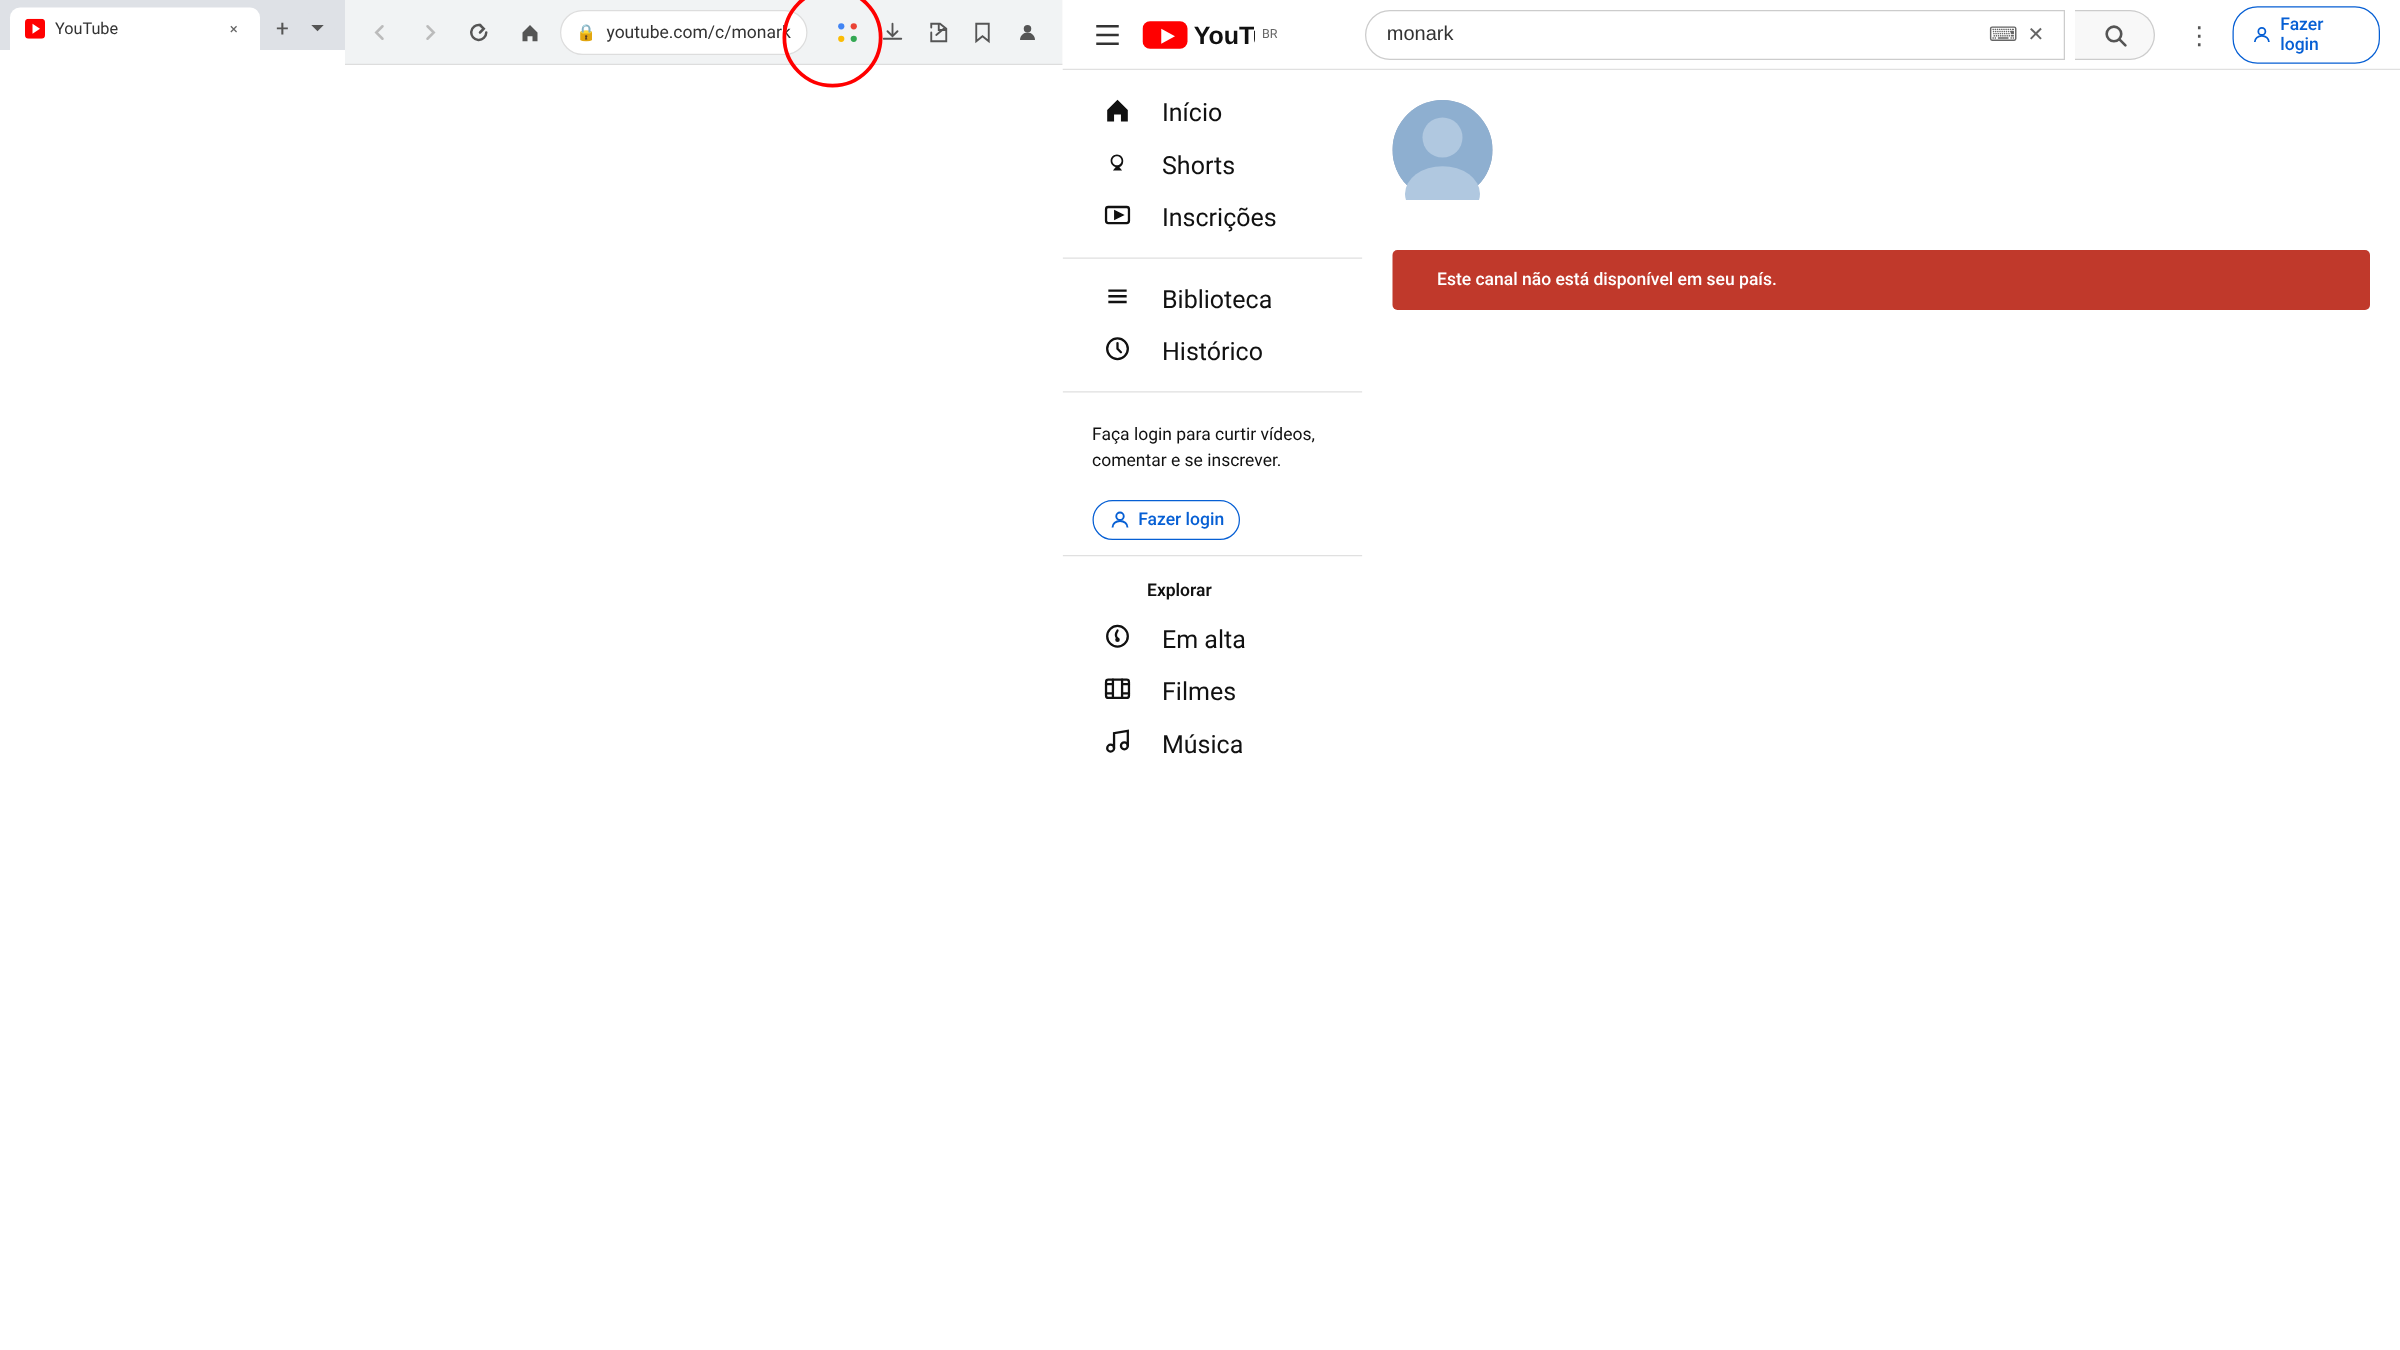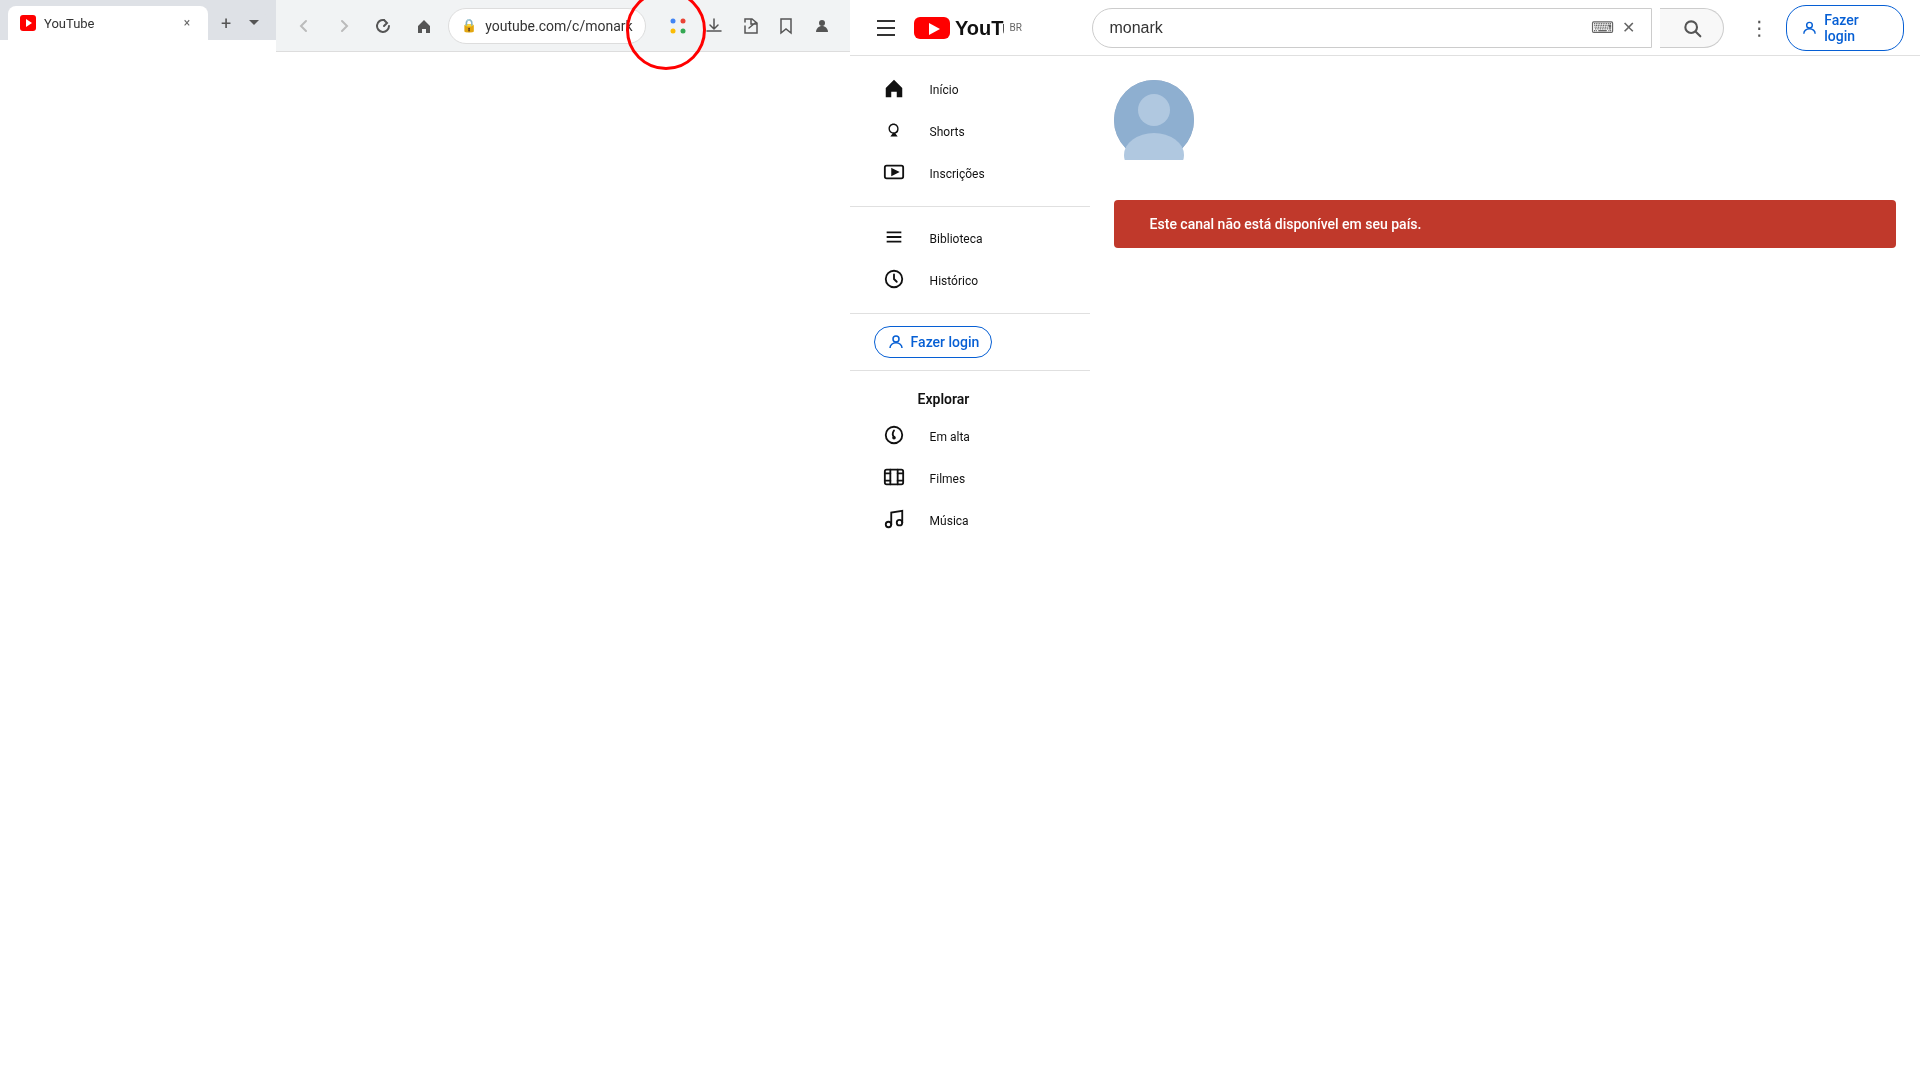--- a/index.html
+++ b/index.html
@@ -50,21 +50,21 @@
     .yt-search-btn { width: 64px; height: 40px; background: #f8f8f8; border: 1px solid #ccc; border-left: none; border-radius: 0 24px 24px 0; display: flex; align-items: center; justify-content: center; cursor: pointer; }
     .yt-header-right { display: flex; align-items: center; gap: 8px; margin-left: auto; }
     .yt-menu-btn { width: 40px; height: 40px; border-radius: 50%; display: flex; align-items: center; justify-content: center; cursor: pointer; font-size: 20px; color: #555; }
     .yt-sign-in-btn { display: flex; align-items: center; gap: 6px; border: 1px solid #065fd4; border-radius: 20px; padding: 6px 14px; color: #065fd4; font-size: 14px; font-weight: 500; cursor: pointer; }
 
     
     .yt-main { display: flex; flex: 1; overflow: hidden; }
 
     
     .yt-sidebar { width: 240px; min-width: 240px; background: #fff; padding: 12px 0; overflow-y: auto; border-right: none; }
-    .sidebar-item { display: flex; align-items: center; gap: 24px; padding: 0 24px; height: 40px; cursor: pointer; border-radius: 10px; margin: 2px 8px; font-size: 12px; color: #111; }
+    .sidebar-item { display: flex; align-items: center; gap: 24px; padding: 0 24px; height: 40px; cursor: pointer; border-radius: 10px; margin: 2px 8px; font-size: 20px; color: #111; }
     .sidebar-icon { font-size: 20px; width: 24px; text-align: center; flex-shrink: 0; }
     .sidebar-divider { border: none; border-top: 1px solid #e0e0e0; margin: 12px 0; }
     .sidebar-section-title { padding: 8px 24px; font-size: 14px; font-weight: 600; color: #111; margin-top: 4px; margin-left: 44px; }
     .sidebar-login-prompt { padding: 12px 24px; font-size: 14px; color: #111; line-height: 1.5; }
     .sidebar-login-btn { display: flex; align-items: center; gap: 6px; border: 1px solid #065fd4; border-radius: 20px; padding: 6px 12px; color: #065fd4; font-size: 14px; font-weight: 500; cursor: pointer; margin: 8px 24px; width: fit-content; }
 
     
     .yt-content { flex: 1; overflow-y: auto; background: #fff; padding: 24px; }
     .channel-header { display: flex; align-items: center; gap: 16px; margin-bottom: 24px; padding-bottom: 16px; }
     .channel-avatar { width: 80px; height: 80px; border-radius: 50%; background: #90a4c0; display: flex; align-items: center; justify-content: center; flex-shrink: 0; }
@@ -255,20 +255,23 @@
             <svg width="22" height="22" viewBox="0 0 24 24" fill="none" stroke="#111" stroke-width="2" stroke-linecap="round">
                 <circle cx="12" cy="12" r="9"></circle>
                 <polyline points="12,7 12,12 15,15"></polyline>
               </svg>
           </span>
           <span>Histórico</span>
         </div>
 
         <hr class="sidebar-divider">
 
+        <div class="sidebar-login-prompt">
+          <span>Faça login para curtir vídeos, comentar e se inscrever.</span>
+        </div>
         <div class="sidebar-login-btn">
           <svg width="18" height="18" viewBox="0 0 24 24" fill="none" stroke="#065fd4" stroke-width="2">
             <circle cx="12" cy="8" r="4"></circle>
             <path d="M4 20c0-4 3.6-7 8-7s8 3 8 7"></path>
           </svg>
           <span>Fazer login</span>
         </div>
 
         <hr class="sidebar-divider">
 

